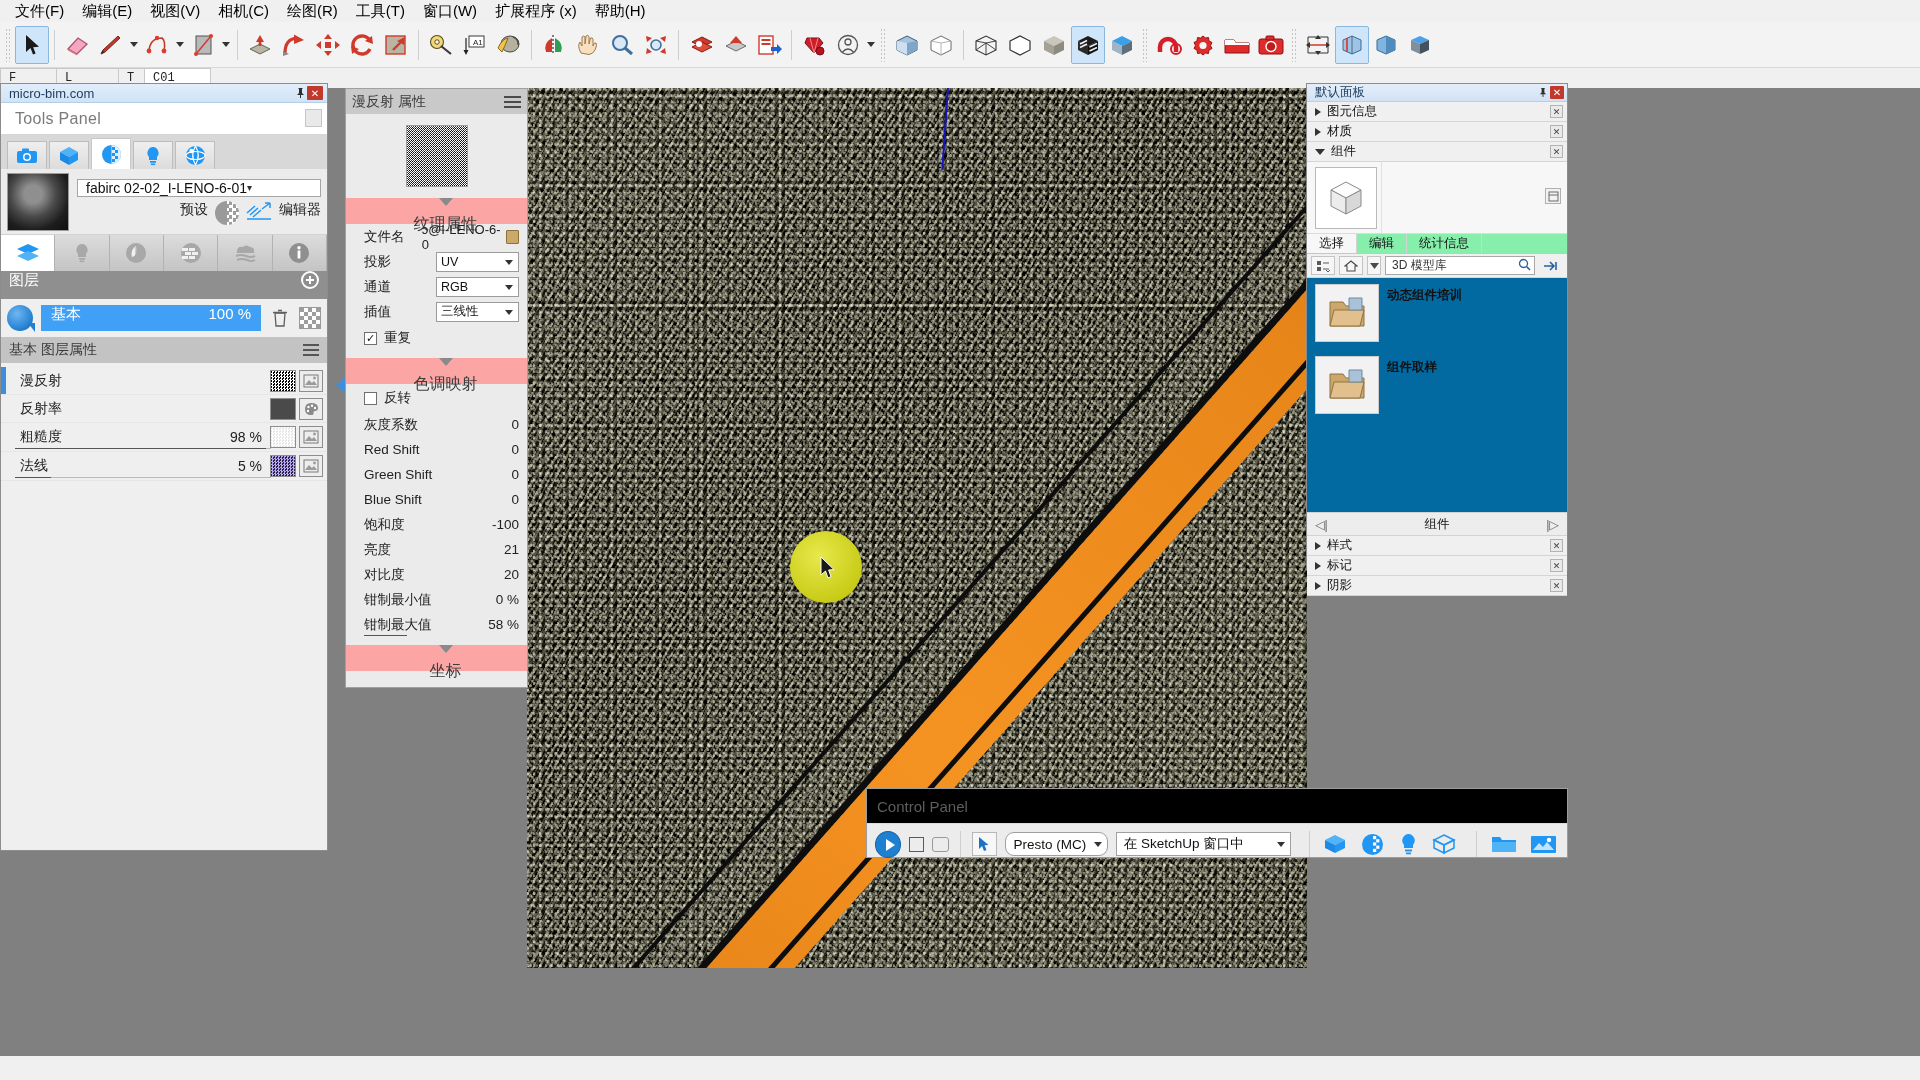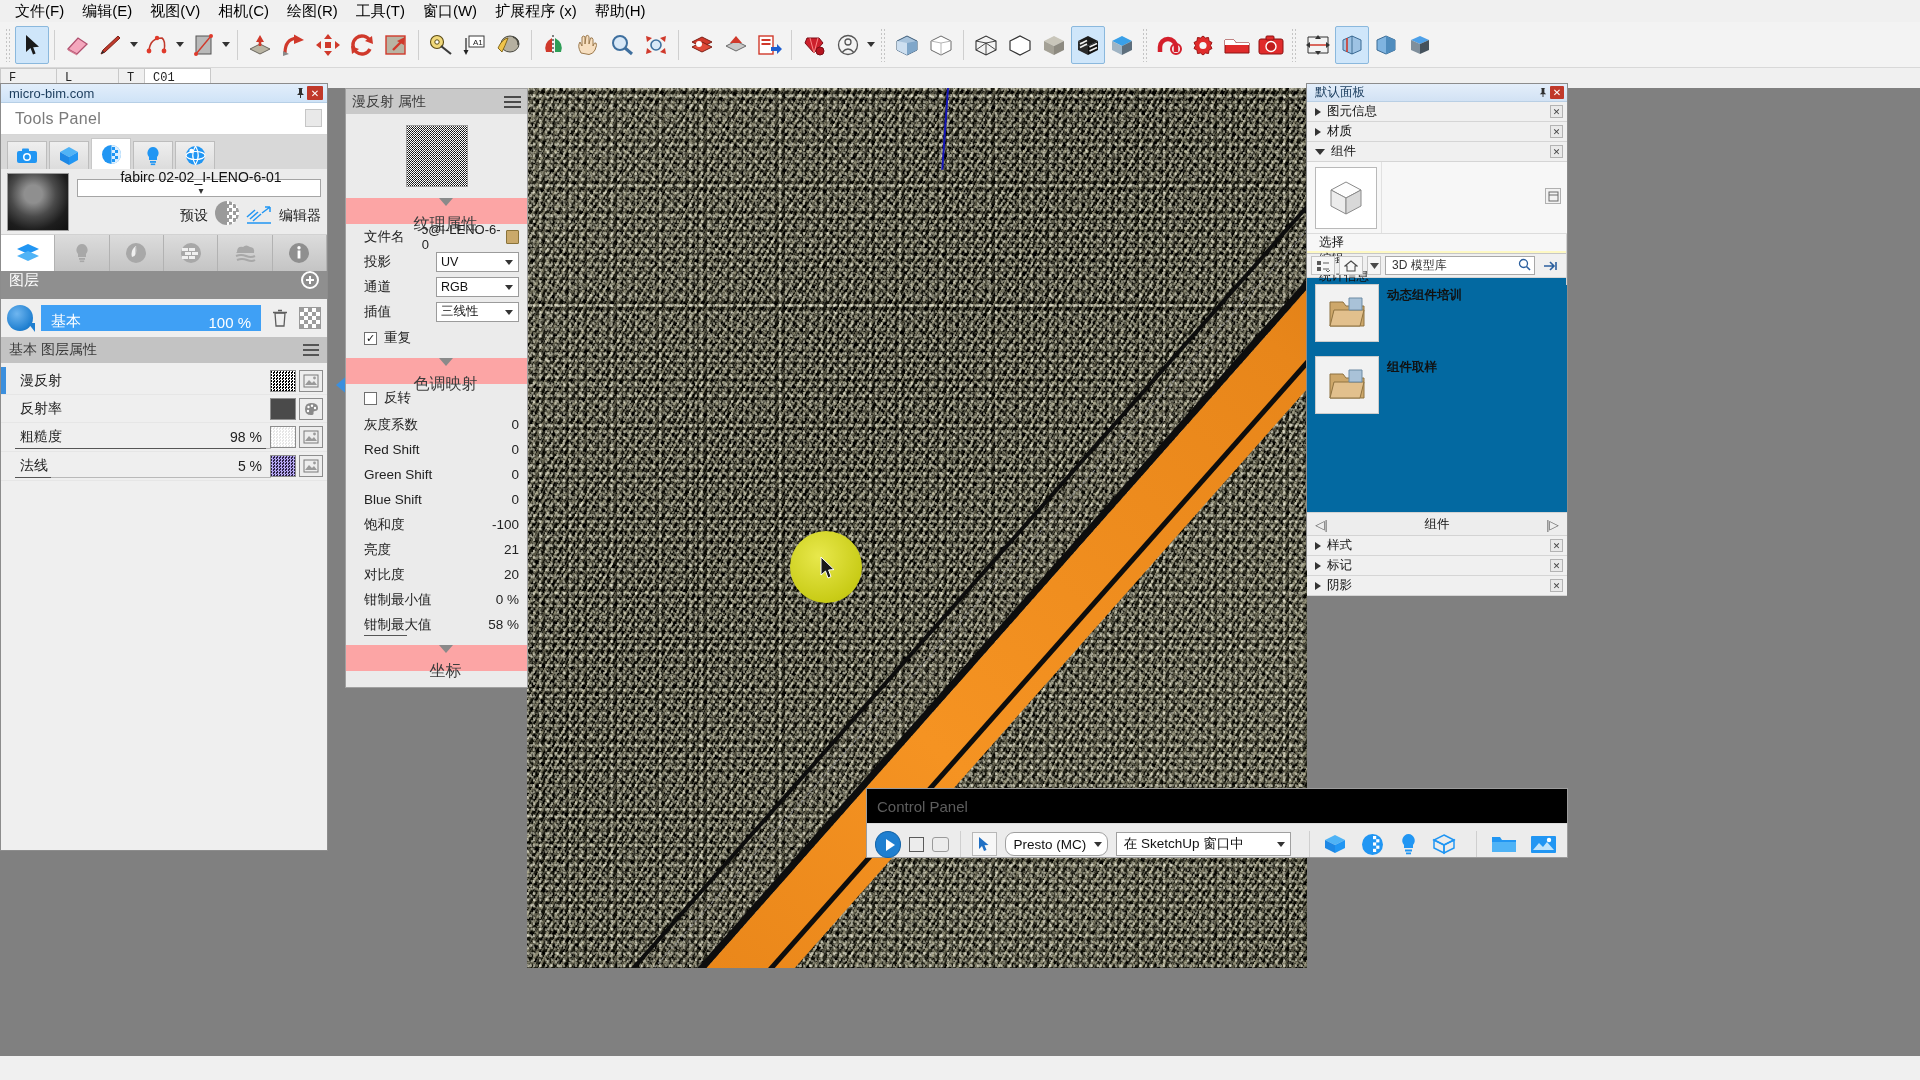--- a/index.html
+++ b/index.html
@@ -113,23 +113,23 @@
 
   .matrow { height:66px; background:#ececec; display:flex; align-items:center; padding:4px 6px; gap:8px;
             border-bottom:1px solid #d2d2d2; }
   .matthumb { width:62px; height:58px; border:1px solid #9b9b9b;
      background:
        radial-gradient(circle at 42% 36%, #8f8f8f 0 18%, #4a4a4a 45%, #1d1d1d 72%, #101010 100%),
        repeating-conic-gradient(#d0d0d0 0% 25%, #666 0% 50%);
      background-size:100% 100%, 14px 14px; }
   .matname { flex:1; display:flex; flex-direction:column; gap:4px; }
   .namebox { height:18px; background:#fff; border:1px solid #a5a5a5; display:flex; align-items:center;
-             justify-content:flex-end; padding:0 4px 0 8px; font-size:14px;flex-direction:column; }
+             justify-content:flex-start; padding:0 4px 0 8px; font-size:14px; }
   .namebox .chev { color:#333; font-size:10px; }
-  .presetrow { display:flex; align-items:flex-end; justify-content:flex-end; gap:7px; font-size:14px; color:#222; }
+  .presetrow { display:flex; align-items:flex-start; justify-content:flex-end; gap:7px; font-size:14px; color:#222; }
   .circ-half { width:24px; height:24px; border-radius:50%;
     background: linear-gradient(90deg,#9a9a9a 50%, transparent 50%),
                 repeating-conic-gradient(#fff 0% 25%, #9d9d9d 0% 50%);
     background-size:100% 100%, 7px 7px; }
 
   .tabstrip2 { height:36px; background:#c9c9c9; display:flex; align-items:stretch; }
   .ptab2 { flex:1; background:linear-gradient(#dcdcdc,#c4c4c4); border-right:1px solid #b2b2b2;
            display:flex; align-items:center; justify-content:center; cursor:pointer; }
   .ptab2.sel { background:#fff; }
 
@@ -139,21 +139,21 @@
                     border:2px solid #fff; position:relative; cursor:pointer; }
   .sec-head .plus:before,.sec-head .plus:after { content:""; position:absolute; background:#fff; }
   .sec-head .plus:before { left:3px; top:6px; width:8px; height:2px; }
   .sec-head .plus:after  { left:6px; top:3px; width:2px; height:8px; }
 
   .layerrow { height:38px; background:#efefef; display:flex; align-items:center; padding:0 6px; gap:8px; }
   .layer-ico { width:26px; height:26px; border-radius:50%;
                background:radial-gradient(circle at 38% 34%, #6fb6f0, #1f7fd0 70%, #1463a8);
                position:relative; }
   .layer-ico:after{content:"";position:absolute;right:-2px;bottom:-1px;border-left:7px solid transparent;border-top:9px solid #1f7fd0;}
-  .layer-chip { flex:1; height:26px; background:#3fa0f5; color:#fff; display:flex; align-items:flex-end;
+  .layer-chip { flex:1; height:26px; background:#3fa0f5; color:#fff; display:flex; align-items:flex-start;
                 justify-content:space-between; padding:0 10px; font-size:15px; }
   .layer-btn { width:22px; height:24px; display:flex; align-items:center; justify-content:center; cursor:pointer; }
   .chkboard { width:22px; height:22px;
               background:repeating-conic-gradient(#fff 0% 25%, #9d9d9d 0% 50%); background-size:8px 8px;
               border:1px solid #9a9a9a; }
 
   .subhead { height:26px; background:#c3c3c3; display:flex; align-items:center; padding:0 8px;
              font-size:14px; color:#3a3a3a; }
   .subhead .ham { margin-left:auto; width:16px; cursor:pointer; }
   .subhead .ham i { display:block; height:2px; background:#555; margin:3px 0; }
@@ -226,21 +226,21 @@
               border-top:4px solid transparent; border-bottom:4px solid transparent; border-left:6px solid #333; }
   .acc.open .tri { border-left:5px solid transparent; border-right:5px solid transparent;
                    border-top:6px solid #333; border-bottom:none; }
   .acc .x { margin-left:auto; width:13px; height:13px; border:1px solid #b3b3b3; background:#e9e9e9;
             display:flex; align-items:center; justify-content:center; font-size:9px; color:#444; cursor:pointer; }
 
   .comp-preview { height:72px; background:#f7f7f7; border-bottom:1px solid #dcdcdc; display:flex; }
   .comp-thumbbox { width:62px; height:62px; margin:5px 4px 0 8px; border:1px solid #b9b9b9; background:#fff;
                    display:flex; align-items:center; justify-content:center; }
   .comp-right { flex:1; border-left:1px solid #e1e1e1; }
-  .comp-tabs { height:20px; display:flex; border-bottom:1px solid #c6c6c6; background:#fef9c3;flex-direction:column; }
+  .comp-tabs { height:20px; display:flex; border-bottom:1px solid #c6c6c6; background:#86efac; }
   .ct { padding:0 12px; display:flex; align-items:center; font-size:12.5px; color:#111; cursor:pointer;
         border-right:1px solid #d3d3d3; }
   .ct.sel { background:#f7f7f7; }
   .comp-toolbar { height:24px; display:flex; align-items:center; gap:4px; padding:0 4px; background:#f0f0f0;
                   border-bottom:1px solid #d6d6d6; }
   .ctb { width:24px; height:19px; border:1px solid #c4c4c4; background:#f6f6f6;
          display:flex; align-items:center; justify-content:center; cursor:pointer; font-size:11px; }
   .searchbox { flex:1; height:19px; background:#fff; border:1px solid #a8a8a8; display:flex; align-items:center;
                padding:0 3px 0 6px; font-size:12px; color:#333; }
   .searchbox .mag { margin-left:auto; }

